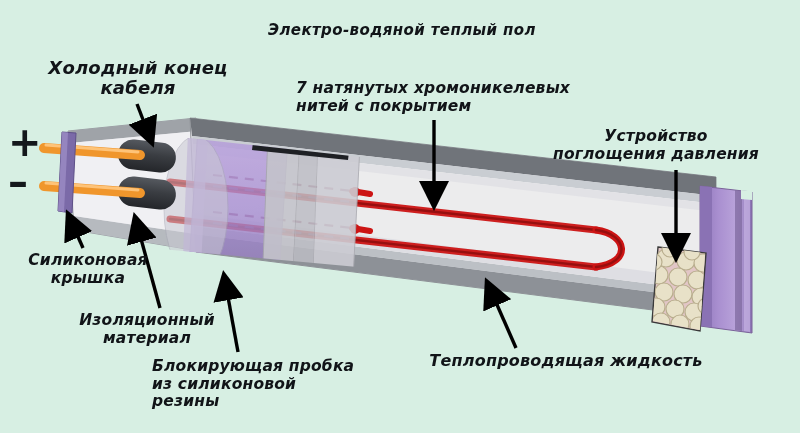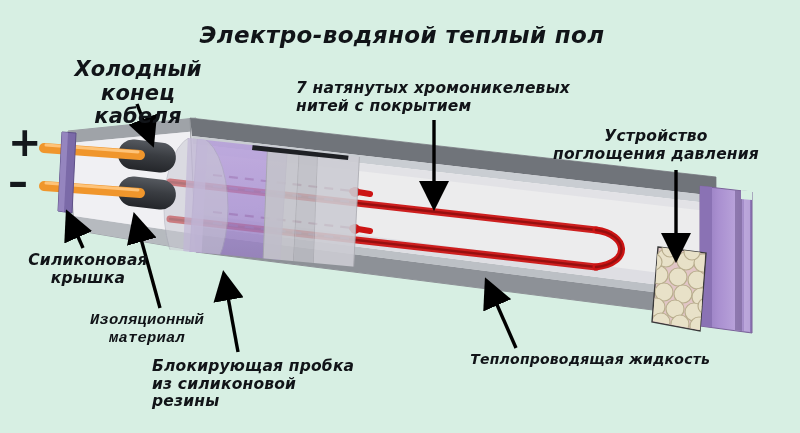--- a/index.html
+++ b/index.html
@@ -36,29 +36,29 @@
     line-height: 1.13;
     white-space: pre-line;
     letter-spacing: 0.2px;
     -webkit-font-smoothing: antialiased;
   }
   #page-title {
     left: 196px;
     top: 22px;
     width: 412px;
     text-align: center;
-    font-size: 23px;
+    font-size: 15px;
     letter-spacing: 0.4px;
   }
   #lbl-cold-end {
     left: 38px;
     top: 58px;
     width: 200px;
     text-align: center;
-    font-size: 21px;
+    font-size: 18px;
   }
   #lbl-threads {
     left: 296px;
     top: 80px;
     width: 288px;
     font-size: 15.5px;
   }
   #lbl-pressure {
     left: 520px;
     top: 128px;
@@ -72,35 +72,34 @@
     width: 164px;
     text-align: center;
     font-size: 15.5px;
   }
   #lbl-insulation {
     left: 54px;
     top: 312px;
     width: 186px;
     text-align: center;
     font-size: 15.5px;
-    font-family: Liberation Mono, monospace;
   }
   #lbl-plug {
     left: 152px;
     top: 358px;
     width: 254px;
     text-align: left;
     font-size: 15.5px;
   }
   #lbl-fluid {
     left: 422px;
     top: 352px;
     width: 288px;
-    text-align: right;
-    font-size: 14px;
+    text-align: center;
+    font-size: 16px;
   }
   .polarity {
     position: absolute;
     font-family: "DejaVu Sans", sans-serif;
     font-weight: bold;
     color: #14181c;
     line-height: 1;
   }
   #plus-sign {
     left: 8px;

